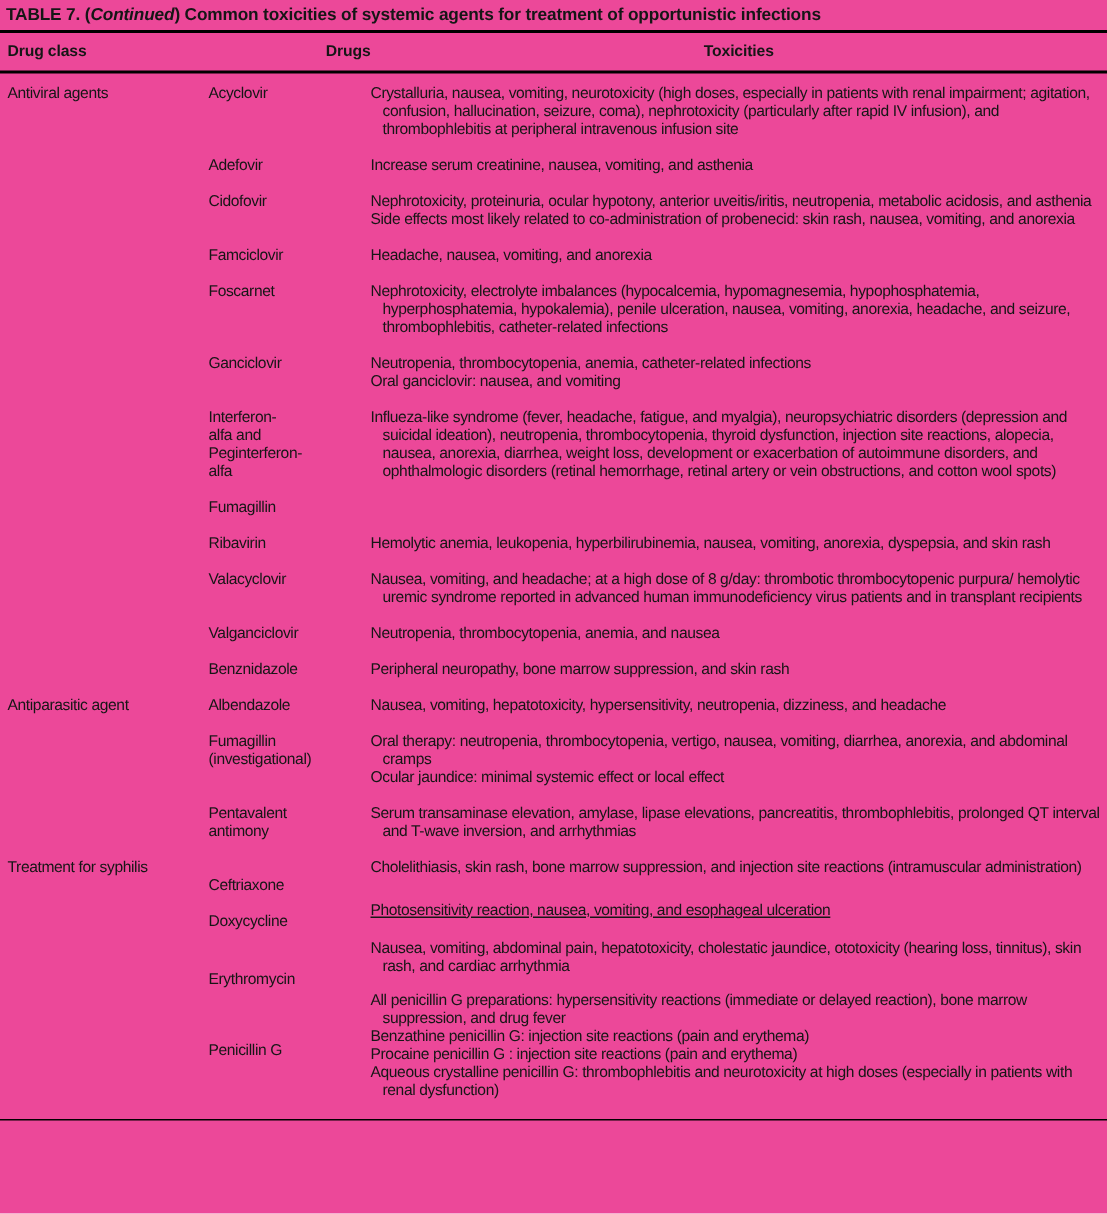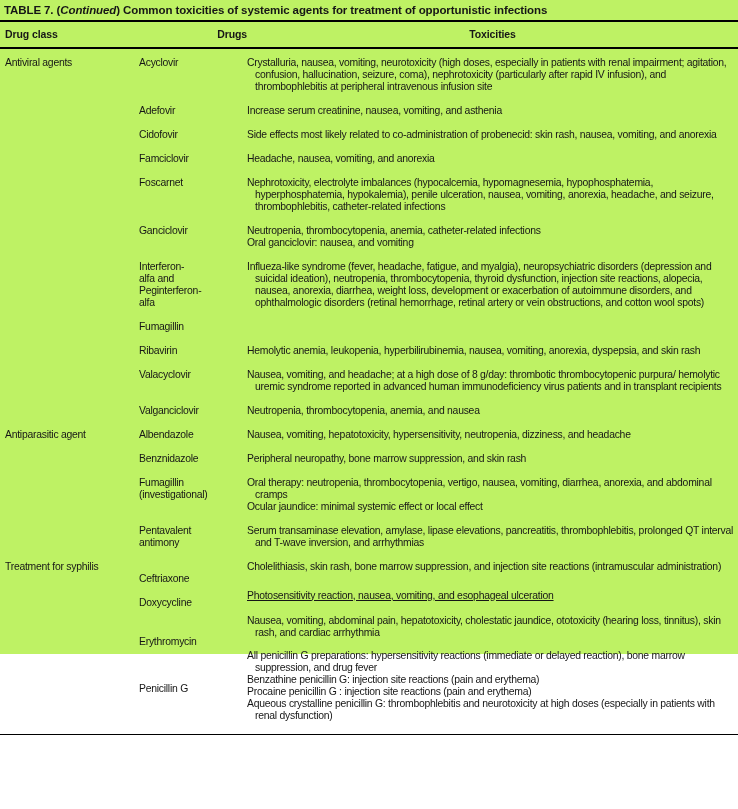--- a/index.html
+++ b/index.html
@@ -3,21 +3,21 @@
 <meta charset="utf-8">
 <style>
   * { margin: 0; padding: 0; box-sizing: border-box; }
   html, body { background: #ffffff; }
   body {
     width: 738px; height: 809px; overflow: hidden;
     font-family: "Liberation Sans", sans-serif;
     color: #161616;
     -webkit-font-smoothing: antialiased;
   }
-  .page { width: 738px; height: 654px; padding-top: 4px; background: #bef264; position: relative; }
+  .page { width: 738px; height: 809px; padding-top: 4px; background: #ec4899; position: relative; }
 
   .title-line {
     font-size: 11.5px; font-weight: bold; letter-spacing: -0.1px;
     padding-left: 4px; margin-bottom: 4px; white-space: nowrap;
   }
   .title-line .cont { font-style: italic; }
 
   .rule { height: 2px; background: #000; width: 738px; }
   .rule-thin { height: 1.6px; background: #000; width: 738px; }
 
@@ -79,20 +79,21 @@
     <div class="c2">Adefovir</div>
     <div class="c3">
             <div class="tox">Increase serum creatinine, nausea, vomiting, and asthenia</div>
           </div>
   </div>
 
   <div class="row grid3">
     <div class="c1"></div>
     <div class="c2">Cidofovir</div>
     <div class="c3">
+            <div class="tox">Nephrotoxicity, proteinuria, ocular hypotony, anterior uveitis/iritis, neutropenia, metabolic acidosis, and asthenia</div>
             <div class="tox">Side effects most likely related to co-administration of probenecid: skin rash, nausea, vomiting, and anorexia</div>
           </div>
   </div>
 
   <div class="row grid3">
     <div class="c1"></div>
     <div class="c2">Famciclovir</div>
     <div class="c3">
             <div class="tox">Headache, nausea, vomiting, and anorexia</div>
           </div>
@@ -149,32 +150,32 @@
 
   <div class="row grid3">
     <div class="c1"></div>
     <div class="c2">Valganciclovir</div>
     <div class="c3">
             <div class="tox">Neutropenia, thrombocytopenia, anemia, and nausea</div>
           </div>
   </div>
 
   <div class="row grid3">
+    <div class="c1"></div>
+    <div class="c2">Benznidazole</div>
+    <div class="c3">
+            <div class="tox">Peripheral neuropathy, bone marrow suppression, and skin rash</div>
+          </div>
+  </div>
+
+  <div class="row grid3">
     <div class="c1">Antiparasitic agent</div>
     <div class="c2">Albendazole</div>
     <div class="c3">
             <div class="tox">Nausea, vomiting, hepatotoxicity, hypersensitivity, neutropenia, dizziness, and headache</div>
-          </div>
-  </div>
-
-  <div class="row grid3">
-    <div class="c1"></div>
-    <div class="c2">Benznidazole</div>
-    <div class="c3">
-            <div class="tox">Peripheral neuropathy, bone marrow suppression, and skin rash</div>
           </div>
   </div>
 
   <div class="row grid3">
     <div class="c1"></div>
     <div class="c2">Fumagillin
 (investigational)</div>
     <div class="c3">
             <div class="tox">Oral therapy: neutropenia, thrombocytopenia, vertigo, nausea, vomiting, diarrhea, anorexia, and abdominal cramps</div>
             <div class="tox">Ocular jaundice: minimal systemic effect or local effect</div>

